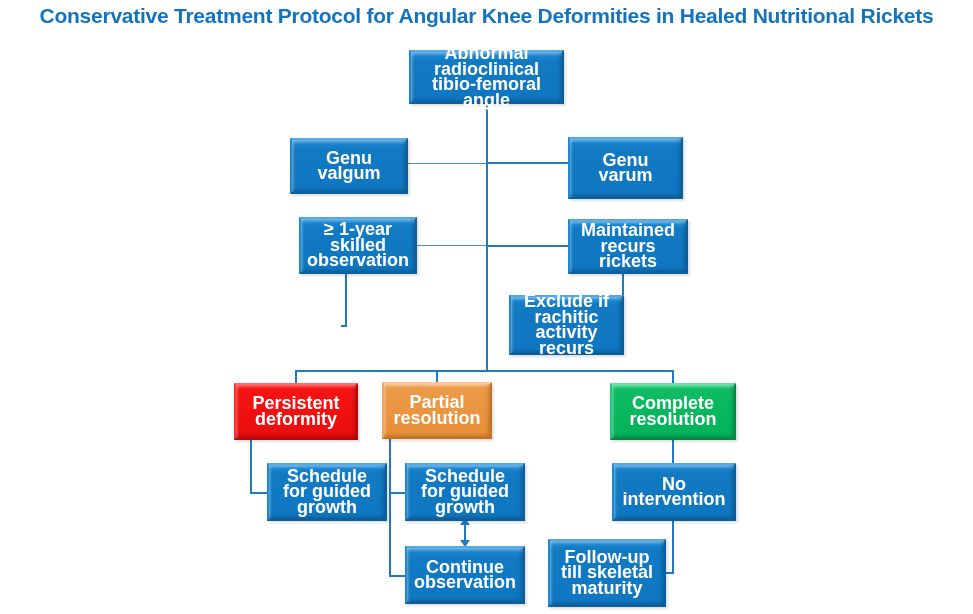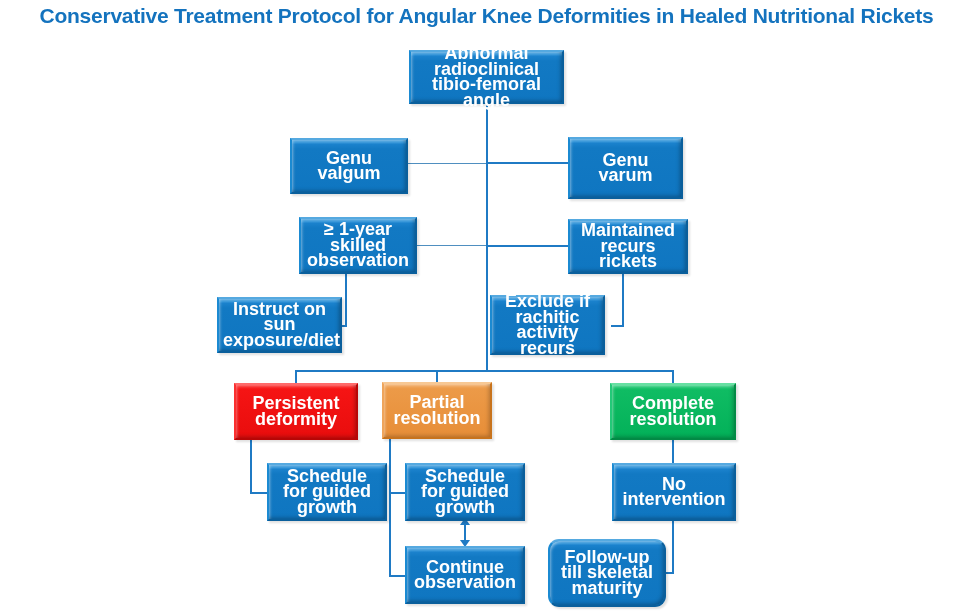--- a/index.html
+++ b/index.html
@@ -161,25 +161,22 @@
   </div>
 
   <div class="node blue" style="left:287px;top:217px;width:118px;height:57px;margin-left:12px;">
     <span class="lbl">≥ 1-year skilled observation</span>
   </div>
 
   <div class="node blue" style="left:568px;top:219px;width:120px;height:55px;">
     <span class="lbl">Maintained recurs rickets</span>
   </div>
 
-  <div class="node blue" style="left:217px;top:297px;width:125px;height:56px;">
-    <span class="lbl">Instruct on sun exposure/diet</span>
-  </div>
-
-  <div class="node blue" style="left:490px;top:295px;width:115px;height:60px;">
+
+  <div class="node blue" style="left:509px;top:295px;width:115px;height:60px;">
     <span class="lbl">Exclude if rachitic activity recurs</span>
   </div>
 
   <div class="node red" style="left:234px;top:383px;width:124px;height:57px;">
     <span class="lbl">Persistent deformity</span>
   </div>
 
   <div class="node green" style="left:610px;top:383px;width:126px;height:57px;">
     <span class="lbl">Complete resolution</span>
   </div>
@@ -197,17 +194,17 @@
   </div>
 
   <div class="node blue" style="left:405px;top:546px;width:120px;height:58px;">
     <span class="lbl">Continue observation</span>
   </div>
 
   <div class="node blue" style="left:612px;top:463px;width:124px;height:58px;">
     <span class="lbl">No intervention</span>
   </div>
 
-  <div class="node blue" style="left:548px;top:539px;width:118px;height:68px;border-radius:11px;">
+  <div class="node blue" style="left:548px;top:539px;width:118px;height:68px;">
     <span class="lbl">Follow-up till skeletal maturity</span>
   </div>
 
 </div>
 
 </body></html>

